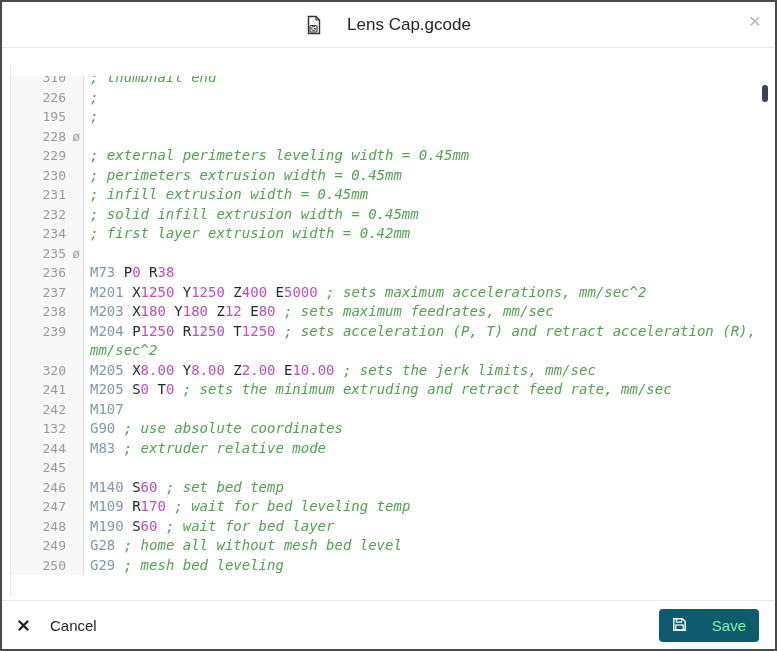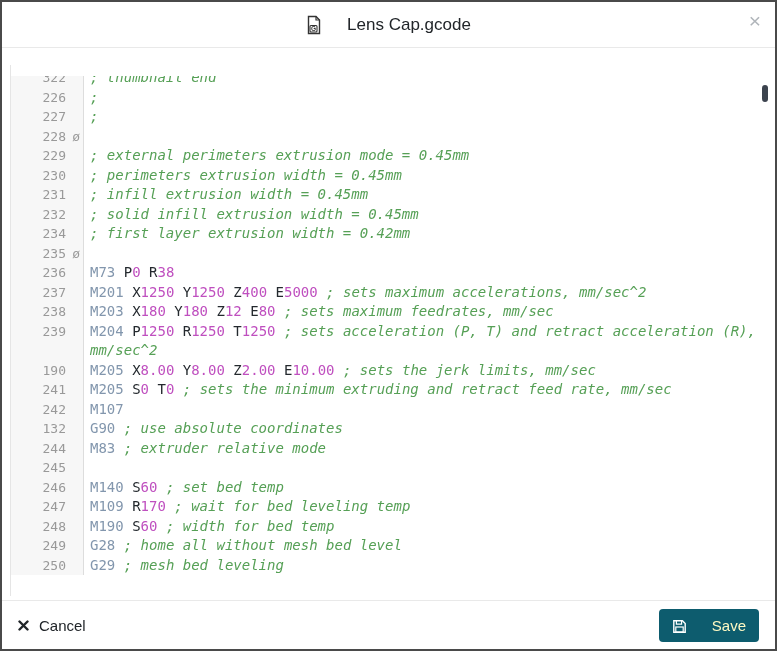--- a/index.html
+++ b/index.html
@@ -49,25 +49,25 @@
     position:absolute;left:760px;top:37px;width:6px;height:17px;
     background:#3c434e;border-radius:3px;cursor:pointer;
   }
   
   .footer{
     position:absolute;left:0;right:0;bottom:0;height:49px;box-sizing:border-box;
     border-top:1px solid #e9e9e9;background:#fff;
     display:flex;align-items:center;justify-content:space-between;padding:0 16px;
   }
   .cancel{
-    display:flex;align-items:center;gap:10px;color:#212529;font-size:15px;cursor:pointer;text-align:center;
+    display:flex;align-items:center;gap:21px;color:#212529;font-size:15px;cursor:pointer;text-align:center;
   }
   .save{
-    display:flex;align-items:flex-end;gap:25px;border:none;cursor:pointer;
-    background:var(--c-accent_teal);color:#fef9c3;font-size:15px;
+    display:flex;align-items:flex-start;gap:25px;border:none;cursor:pointer;
+    background:var(--c-accent_teal);color:#86efac;font-size:15px;
     font-family:"Liberation Sans",sans-serif;
     padding:8px 13px;border-radius:4px;
   }
 </style>
 </head>
 <body>
 
 <div class="window">
 
   <div class="header">
@@ -80,38 +80,38 @@
       </svg>
       <span class="title-text">Lens Cap.gcode</span>
     </div>
     <span class="close">×</span>
   </div>
 
   <div class="editor">
     <div class="left-line"></div>
     <div class="rows" id="rows">
         <div class="row">
-          <div class="gutter"><span>322</span></div>
+          <div class="gutter"><span>310</span></div>
           <div class="code"><span class="tok-comment">; thumbnail end</span></div>
         </div>
         <div class="row">
           <div class="gutter"><span>226</span></div>
           <div class="code"><span class="tok-comment">;</span></div>
         </div>
         <div class="row">
-          <div class="gutter"><span>227</span></div>
+          <div class="gutter"><span>195</span></div>
           <div class="code"><span class="tok-comment">;</span></div>
         </div>
         <div class="row">
           <div class="gutter"><span>228</span><span class="marker">ø</span></div>
           <div class="code"></div>
         </div>
         <div class="row">
           <div class="gutter"><span>229</span></div>
-          <div class="code"><span class="tok-comment">; external perimeters extrusion mode = 0.45mm</span></div>
+          <div class="code"><span class="tok-comment">; external perimeters leveling width = 0.45mm</span></div>
         </div>
         <div class="row">
           <div class="gutter"><span>230</span></div>
           <div class="code"><span class="tok-comment">; perimeters extrusion width = 0.45mm</span></div>
         </div>
         <div class="row">
           <div class="gutter"><span>231</span></div>
           <div class="code"><span class="tok-comment">; infill extrusion width = 0.45mm</span></div>
         </div>
         <div class="row">
@@ -136,21 +136,21 @@
         </div>
         <div class="row">
           <div class="gutter"><span>238</span></div>
           <div class="code"><span class="tok-cmd">M203</span><span class="tok-plain"> </span><span class="tok-param">X</span><span class="tok-num">180</span><span class="tok-plain"> </span><span class="tok-param">Y</span><span class="tok-num">180</span><span class="tok-plain"> </span><span class="tok-param">Z</span><span class="tok-num">12</span><span class="tok-plain"> </span><span class="tok-param">E</span><span class="tok-num">80</span><span class="tok-plain"> </span><span class="tok-comment">; sets maximum feedrates, mm/sec</span></div>
         </div>
         <div class="row">
           <div class="gutter"><span>239</span></div>
           <div class="code"><span class="tok-cmd">M204</span><span class="tok-plain"> </span><span class="tok-param">P</span><span class="tok-num">1250</span><span class="tok-plain"> </span><span class="tok-param">R</span><span class="tok-num">1250</span><span class="tok-plain"> </span><span class="tok-param">T</span><span class="tok-num">1250</span><span class="tok-plain"> </span><span class="tok-comment">; sets acceleration (P, T) and retract acceleration (R), mm/sec^2</span></div>
         </div>
         <div class="row">
-          <div class="gutter"><span>190</span></div>
+          <div class="gutter"><span>320</span></div>
           <div class="code"><span class="tok-cmd">M205</span><span class="tok-plain"> </span><span class="tok-param">X</span><span class="tok-num">8.00</span><span class="tok-plain"> </span><span class="tok-param">Y</span><span class="tok-num">8.00</span><span class="tok-plain"> </span><span class="tok-param">Z</span><span class="tok-num">2.00</span><span class="tok-plain"> </span><span class="tok-param">E</span><span class="tok-num">10.00</span><span class="tok-plain"> </span><span class="tok-comment">; sets the jerk limits, mm/sec</span></div>
         </div>
         <div class="row">
           <div class="gutter"><span>241</span></div>
           <div class="code"><span class="tok-cmd">M205</span><span class="tok-plain"> </span><span class="tok-param">S</span><span class="tok-num">0</span><span class="tok-plain"> </span><span class="tok-param">T</span><span class="tok-num">0</span><span class="tok-plain"> </span><span class="tok-comment">; sets the minimum extruding and retract feed rate, mm/sec</span></div>
         </div>
         <div class="row">
           <div class="gutter"><span>242</span></div>
           <div class="code"><span class="tok-cmd">M107</span></div>
         </div>
@@ -168,21 +168,21 @@
         <div class="row">
           <div class="gutter"><span>246</span></div>
           <div class="code"><span class="tok-cmd">M140</span><span class="tok-plain"> </span><span class="tok-param">S</span><span class="tok-num">60</span><span class="tok-plain"> </span><span class="tok-comment">; set bed temp</span></div>
         </div>
         <div class="row">
           <div class="gutter"><span>247</span></div>
           <div class="code"><span class="tok-cmd">M109</span><span class="tok-plain"> </span><span class="tok-param">R</span><span class="tok-num">170</span><span class="tok-plain"> </span><span class="tok-comment">; wait for bed leveling temp</span></div>
         </div>
         <div class="row">
           <div class="gutter"><span>248</span></div>
-          <div class="code"><span class="tok-cmd">M190</span><span class="tok-plain"> </span><span class="tok-param">S</span><span class="tok-num">60</span><span class="tok-plain"> </span><span class="tok-comment">; width for bed temp</span></div>
+          <div class="code"><span class="tok-cmd">M190</span><span class="tok-plain"> </span><span class="tok-param">S</span><span class="tok-num">60</span><span class="tok-plain"> </span><span class="tok-comment">; wait for bed layer</span></div>
         </div>
         <div class="row">
           <div class="gutter"><span>249</span></div>
           <div class="code"><span class="tok-cmd">G28</span><span class="tok-plain"> </span><span class="tok-comment">; home all without mesh bed level</span></div>
         </div>
         <div class="row">
           <div class="gutter"><span>250</span></div>
           <div class="code"><span class="tok-cmd">G29</span><span class="tok-plain"> </span><span class="tok-comment">; mesh bed leveling</span></div>
         </div>
       </div>

